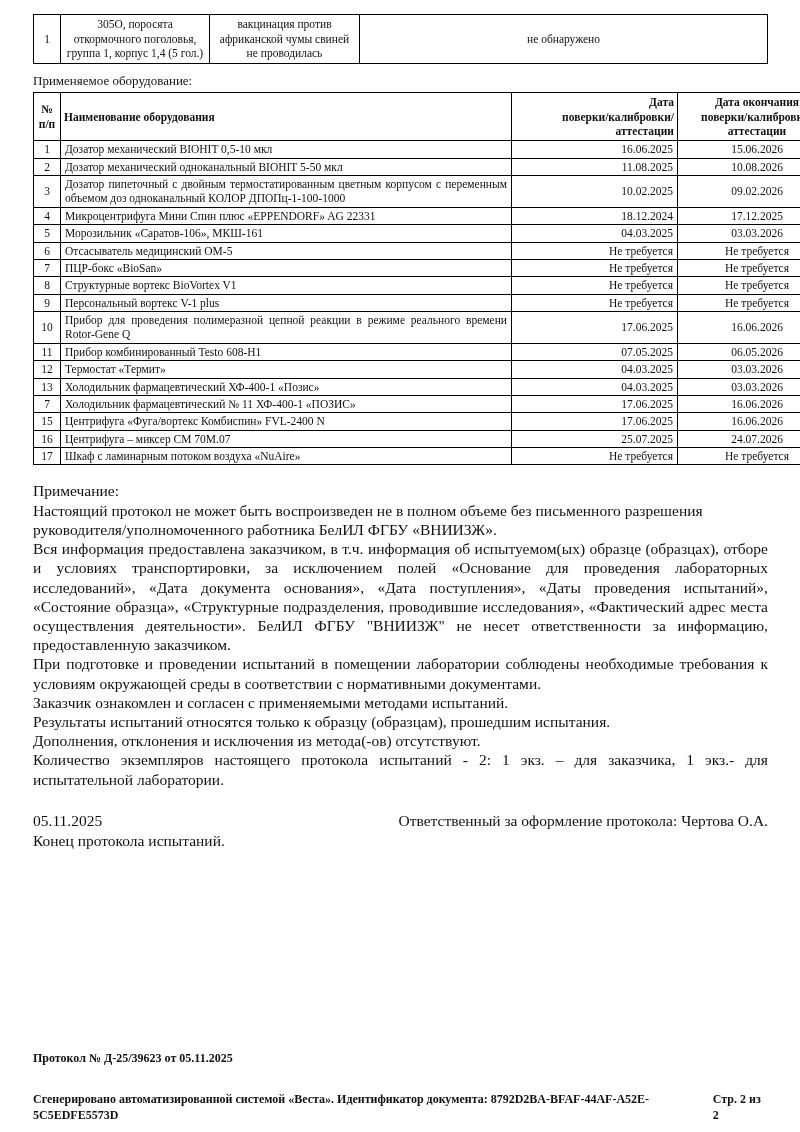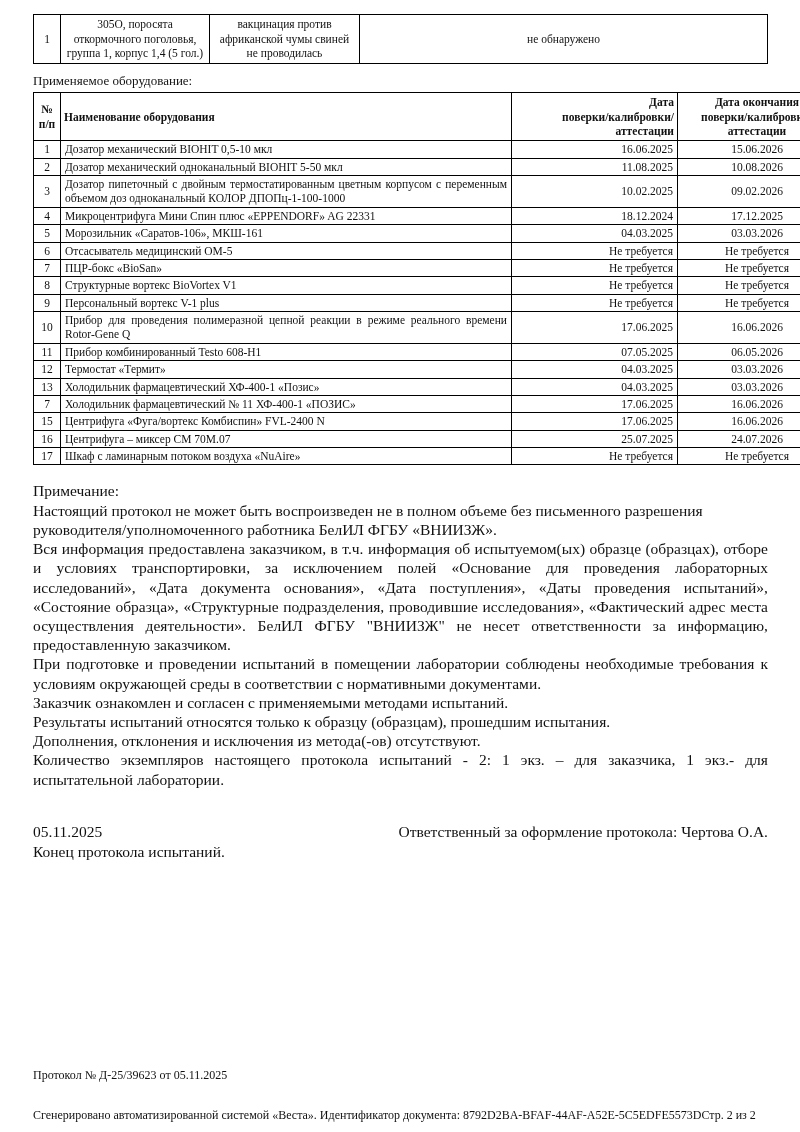--- a/index.html
+++ b/index.html
@@ -35,28 +35,28 @@
   .equip-table .c-date { width:166px; text-align:right; }
   .equip-table .c-date2 { width:159px; text-align:center; }
 
   
   .notes { font-size:15.5px; line-height:1.24; margin-top:16px; width:735px; }
   .notes .para { margin:0; }
   .notes .justify { text-align:justify; }
 
   .signoff-row {
     display:flex; justify-content:space-between;
-    width:735px; font-size:15.5px; margin-top:34px;
+    width:735px; font-size:15.5px; margin-top:23px;
   }
   .end-line { font-size:15.5px; margin-top:2px; }
 
   
   .footer {
     position:absolute; left:33px; bottom:9px; width:735px;
-    font-size:12px; line-height:1.35;
+    font-size:12px; line-height:1.35;font-weight:bold;
   }
   .footer-line2 { display:flex; justify-content:flex-start;margin-top:24px; }
 </style>
 </head>
 <body>
 
 <div class="page">
 
   <table class="results-table">
     <tbody>

